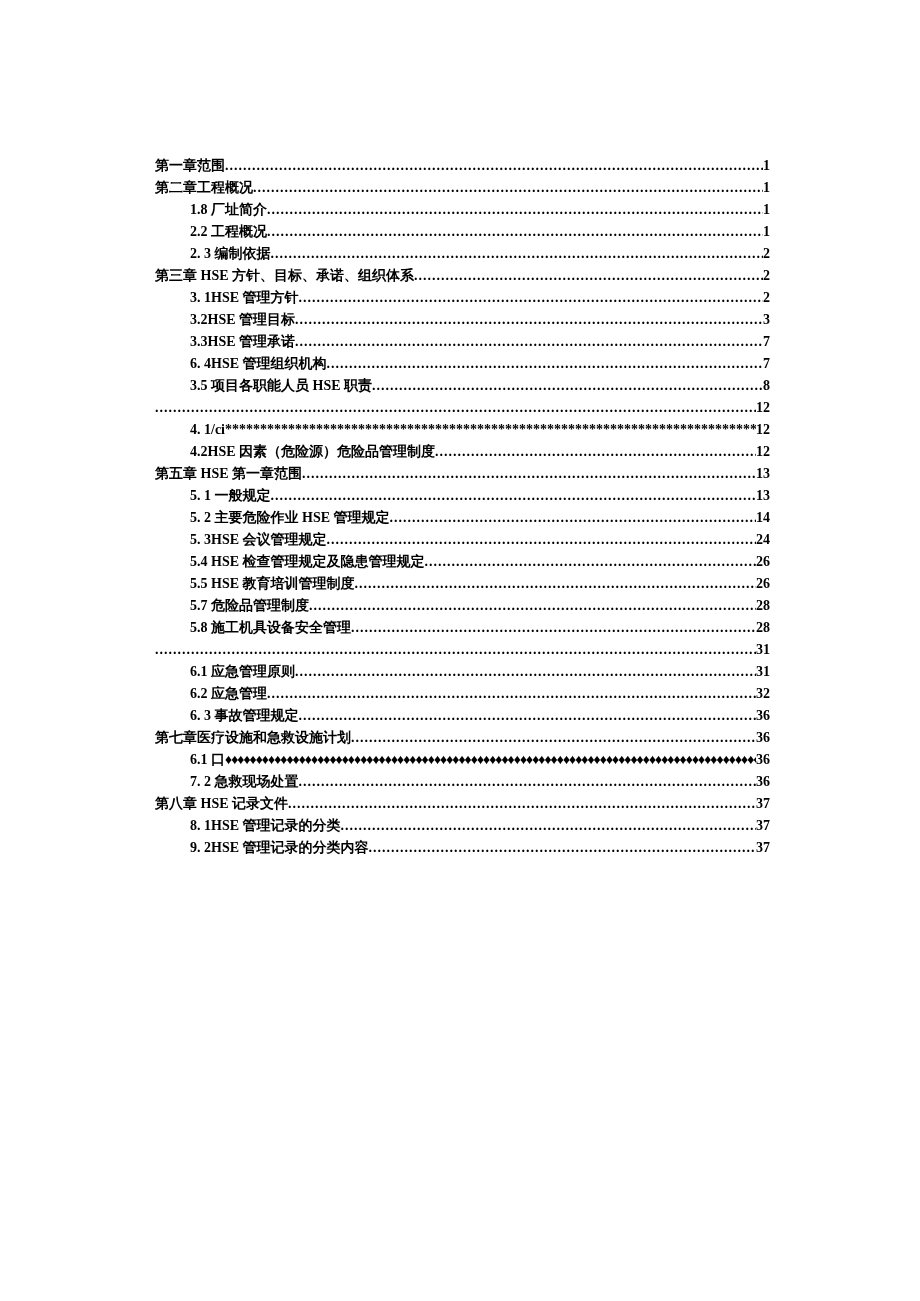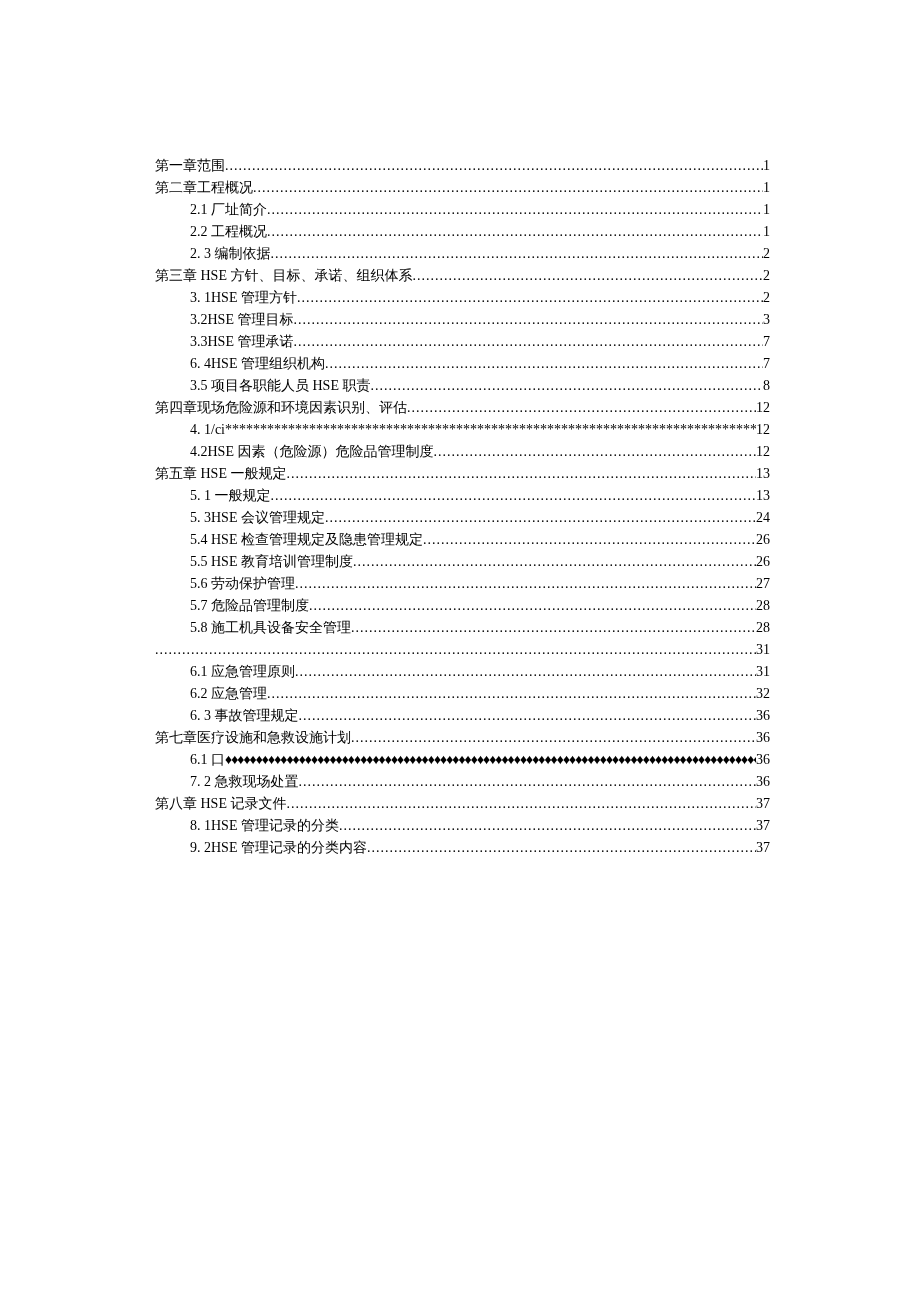--- a/index.html
+++ b/index.html
@@ -8,20 +8,21 @@
       color: #000;
       background: #fff;
       margin: 0;
       padding: 0;
     }
     .page {
       width: 920px;
       min-height: 1301px;
       padding: 155px 150px 0 155px;
       box-sizing: border-box;
+      font-weight: bold;
     }
     .toc-entry {
       display: flex;
       align-items: baseline;
       margin: 0;
       line-height: 22px;
       white-space: nowrap;
     }
     .toc-entry.level1 {
       padding-left: 0;
@@ -68,21 +69,21 @@
         <span class="toc-label">第一章范围</span>
         <span class="toc-dots normal"></span>
         <span class="toc-page">1</span>
       </div>
       <div class="toc-entry level1">
         <span class="toc-label">第二章工程概况</span>
         <span class="toc-dots normal"></span>
         <span class="toc-page">1</span>
       </div>
       <div class="toc-entry level2">
-        <span class="toc-label">2.1 厂址简介</span>
+        <span class="toc-label">1.8 厂址简介</span>
         <span class="toc-dots normal"></span>
         <span class="toc-page">1</span>
       </div>
       <div class="toc-entry level2">
         <span class="toc-label">2.2 工程概况</span>
         <span class="toc-dots normal"></span>
         <span class="toc-page">1</span>
       </div>
       <div class="toc-entry level2">
         <span class="toc-label">2.  3 编制依据</span>
@@ -113,63 +114,62 @@
         <span class="toc-label">6.  4HSE 管理组织机构</span>
         <span class="toc-dots normal"></span>
         <span class="toc-page">7</span>
       </div>
       <div class="toc-entry level2">
         <span class="toc-label">3.5 项目各职能人员 HSE 职责</span>
         <span class="toc-dots normal"></span>
         <span class="toc-page">8</span>
       </div>
       <div class="toc-entry level1">
-        <span class="toc-label">第四章现场危险源和环境因素识别、评估</span>
         <span class="toc-dots normal"></span>
         <span class="toc-page">12</span>
       </div>
       <div class="toc-entry level2">
         <span class="toc-label">4.  1/ci</span>
         <span class="toc-dots stars"></span>
         <span class="toc-page">12</span>
       </div>
       <div class="toc-entry level2">
         <span class="toc-label">4.2HSE 因素（危险源）危险品管理制度</span>
         <span class="toc-dots normal"></span>
         <span class="toc-page">12</span>
       </div>
       <div class="toc-entry level1">
-        <span class="toc-label">第五章 HSE 一般规定</span>
+        <span class="toc-label">第五章 HSE 第一章范围</span>
         <span class="toc-dots normal"></span>
         <span class="toc-page">13</span>
       </div>
       <div class="toc-entry level2">
         <span class="toc-label">5.  1 一般规定</span>
         <span class="toc-dots normal"></span>
         <span class="toc-page">13</span>
       </div>
       <div class="toc-entry level2">
+        <span class="toc-label">5.  2 主要危险作业 HSE 管理规定</span>
+        <span class="toc-dots normal"></span>
+        <span class="toc-page">14</span>
+      </div>
+      <div class="toc-entry level2">
         <span class="toc-label">5.  3HSE 会议管理规定</span>
         <span class="toc-dots normal"></span>
         <span class="toc-page">24</span>
       </div>
       <div class="toc-entry level2">
         <span class="toc-label">5.4    HSE 检查管理规定及隐患管理规定</span>
         <span class="toc-dots normal"></span>
         <span class="toc-page">26</span>
       </div>
       <div class="toc-entry level2">
         <span class="toc-label">5.5    HSE 教育培训管理制度</span>
         <span class="toc-dots normal"></span>
         <span class="toc-page">26</span>
-      </div>
-      <div class="toc-entry level2">
-        <span class="toc-label">5.6 劳动保护管理</span>
-        <span class="toc-dots normal"></span>
-        <span class="toc-page">27</span>
       </div>
       <div class="toc-entry level2">
         <span class="toc-label">5.7 危险品管理制度</span>
         <span class="toc-dots normal"></span>
         <span class="toc-page">28</span>
       </div>
       <div class="toc-entry level2">
         <span class="toc-label">5.8 施工机具设备安全管理</span>
         <span class="toc-dots normal"></span>
         <span class="toc-page">28</span>

